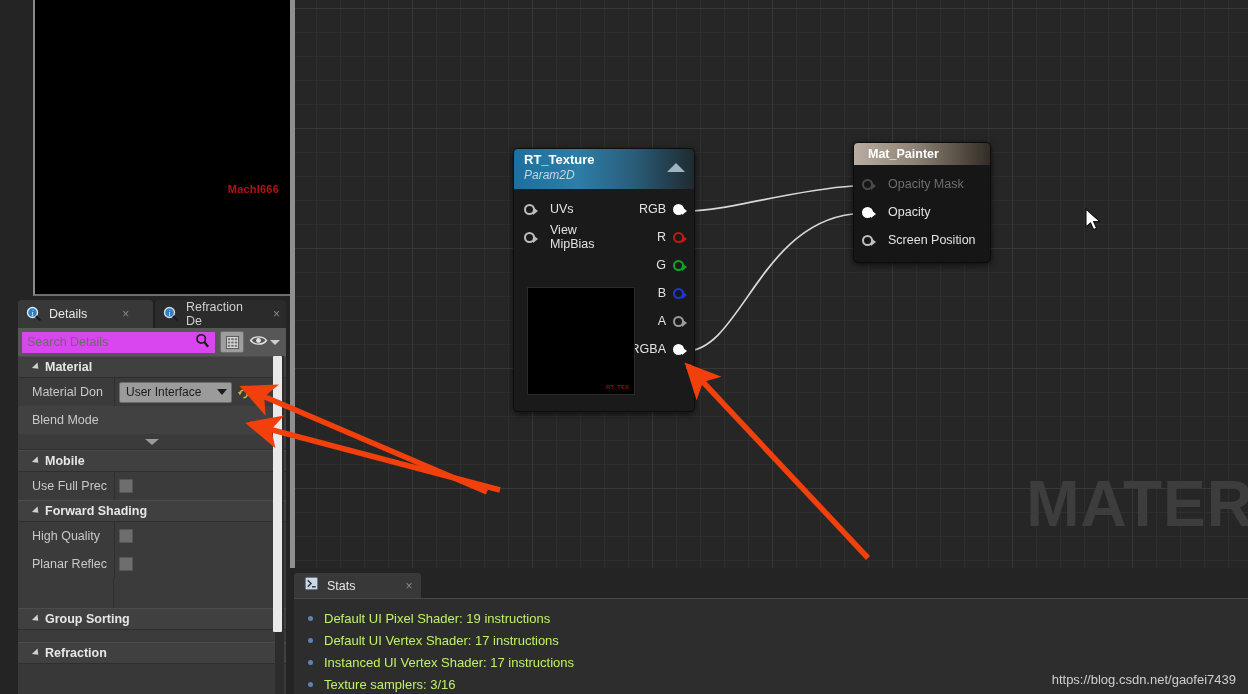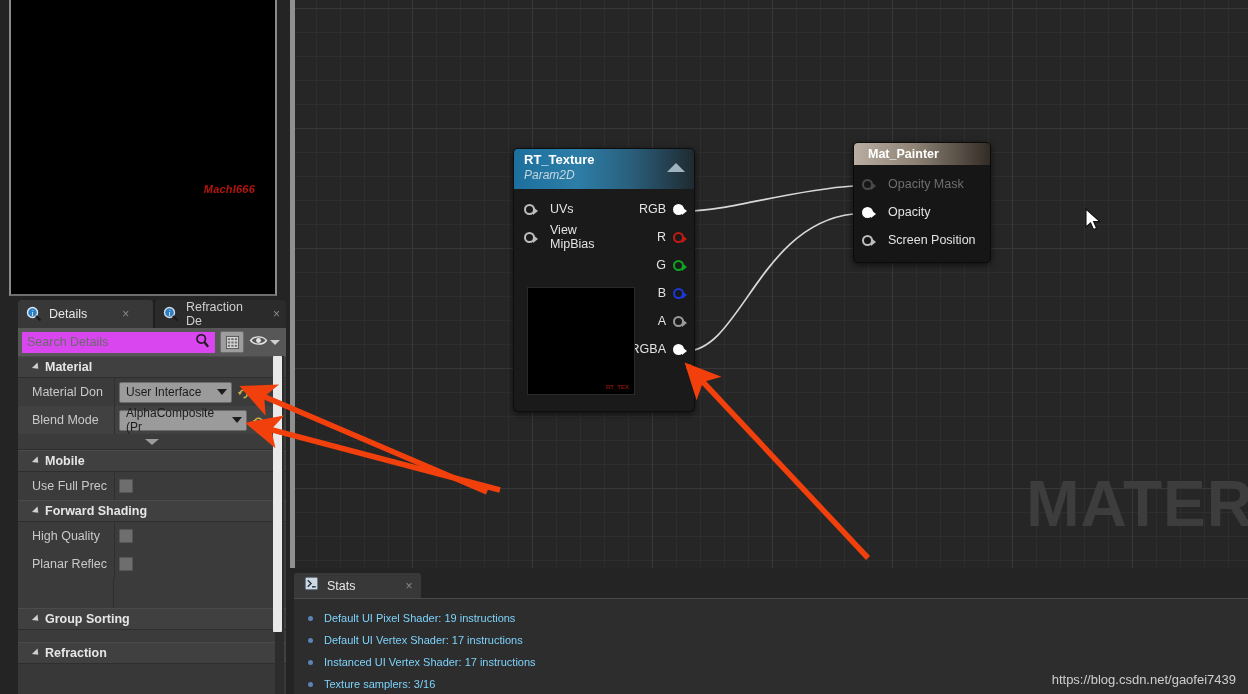--- a/index.html
+++ b/index.html
@@ -12,26 +12,25 @@
   #root { position: relative; width: 1248px; height: 694px; }
 
   
   #left-col {
     position: absolute; left: 0; top: 0; width: 290px; height: 694px;
     background: #242424;
   }
 
   
   #viewport-panel {
-    position: absolute; left: 9px; top: 0px; width: 268px; height: 296px;
+    position: absolute; left: 33px; top: 0px; width: 268px; height: 296px;
     background: #000;
     border-left: 2px solid #8a8a8a;
     border-right: 2px solid #8a8a8a;
     border-bottom: 2px solid #6e6e6e;
-    font-style: italic;
   }
   #viewport-watermark {
     position: absolute; right: 20px; top: 183px;
     color: #b4140e; font-size: 11px; font-weight: 600;
     letter-spacing: .2px;
   }
 
   
   #tabstrip {
     position: absolute; left: 18px; top: 300px; width: 268px; height: 28px;
@@ -288,21 +287,21 @@
   }
   #stats-tab-label { font-size: 12.5px; color: #e8e8e8; }
   #stats-body {
     position: absolute; left: 4px; top: 30px; right: 0; bottom: 0;
     background: #2d2d2d;
     padding: 8px 0 0 14px;
     border-top: 1px solid #4a4a4a;
   }
   .stat-line {
     display: flex; align-items: center; gap: 11px; height: 22px;
-    font-size: 11px; color: #7dd3fc;
+    font-size: 13px; color: #bef264;
   }
   .stat-bullet {
     width: 5px; height: 5px; border-radius: 50%;
     background: #5b83b5; flex: 0 0 5px;
   }
   #csdn-watermark {
     position: absolute; right: 12px; bottom: 7px;
     font-size: 13px; color: #cfcfcf;
   }
 </style>
@@ -395,32 +394,20 @@
           <span class="reset-ico">
             <svg viewBox="0 0 14 14" width="13" height="13">
               <path d="M3 7.5 a4 4 0 1 1 4 4" fill="none" stroke="#c9b14a" stroke-width="1.8"></path>
               <path d="M1 5.5 L5.2 5.5 L3.1 9 Z" fill="#c9b14a"></path>
             </svg>
           </span>
         </div>
       </div>
       <div class="prop-row alt">
         <div class="prop-label">Blend Mode</div>
-        <div class="prop-value">
-          <div class="combo" style="width:128px;">
-            <span>AlphaComposite (Pr</span>
-            <span class="caret"></span>
-          </div>
-          <span class="reset-ico">
-            <svg viewBox="0 0 14 14" width="13" height="13">
-              <path d="M3 7.5 a4 4 0 1 1 4 4" fill="none" stroke="#c9b14a" stroke-width="1.8"></path>
-              <path d="M1 5.5 L5.2 5.5 L3.1 9 Z" fill="#c9b14a"></path>
-            </svg>
-          </span>
-        </div>
       </div>
       <div class="arr-row">
         <span class="chev-down"></span>
       </div>
 
       <div class="cat-header">
         <span class="cat-arrow"></span>
         <span>Mobile</span>
       </div>
       <div class="prop-row">

